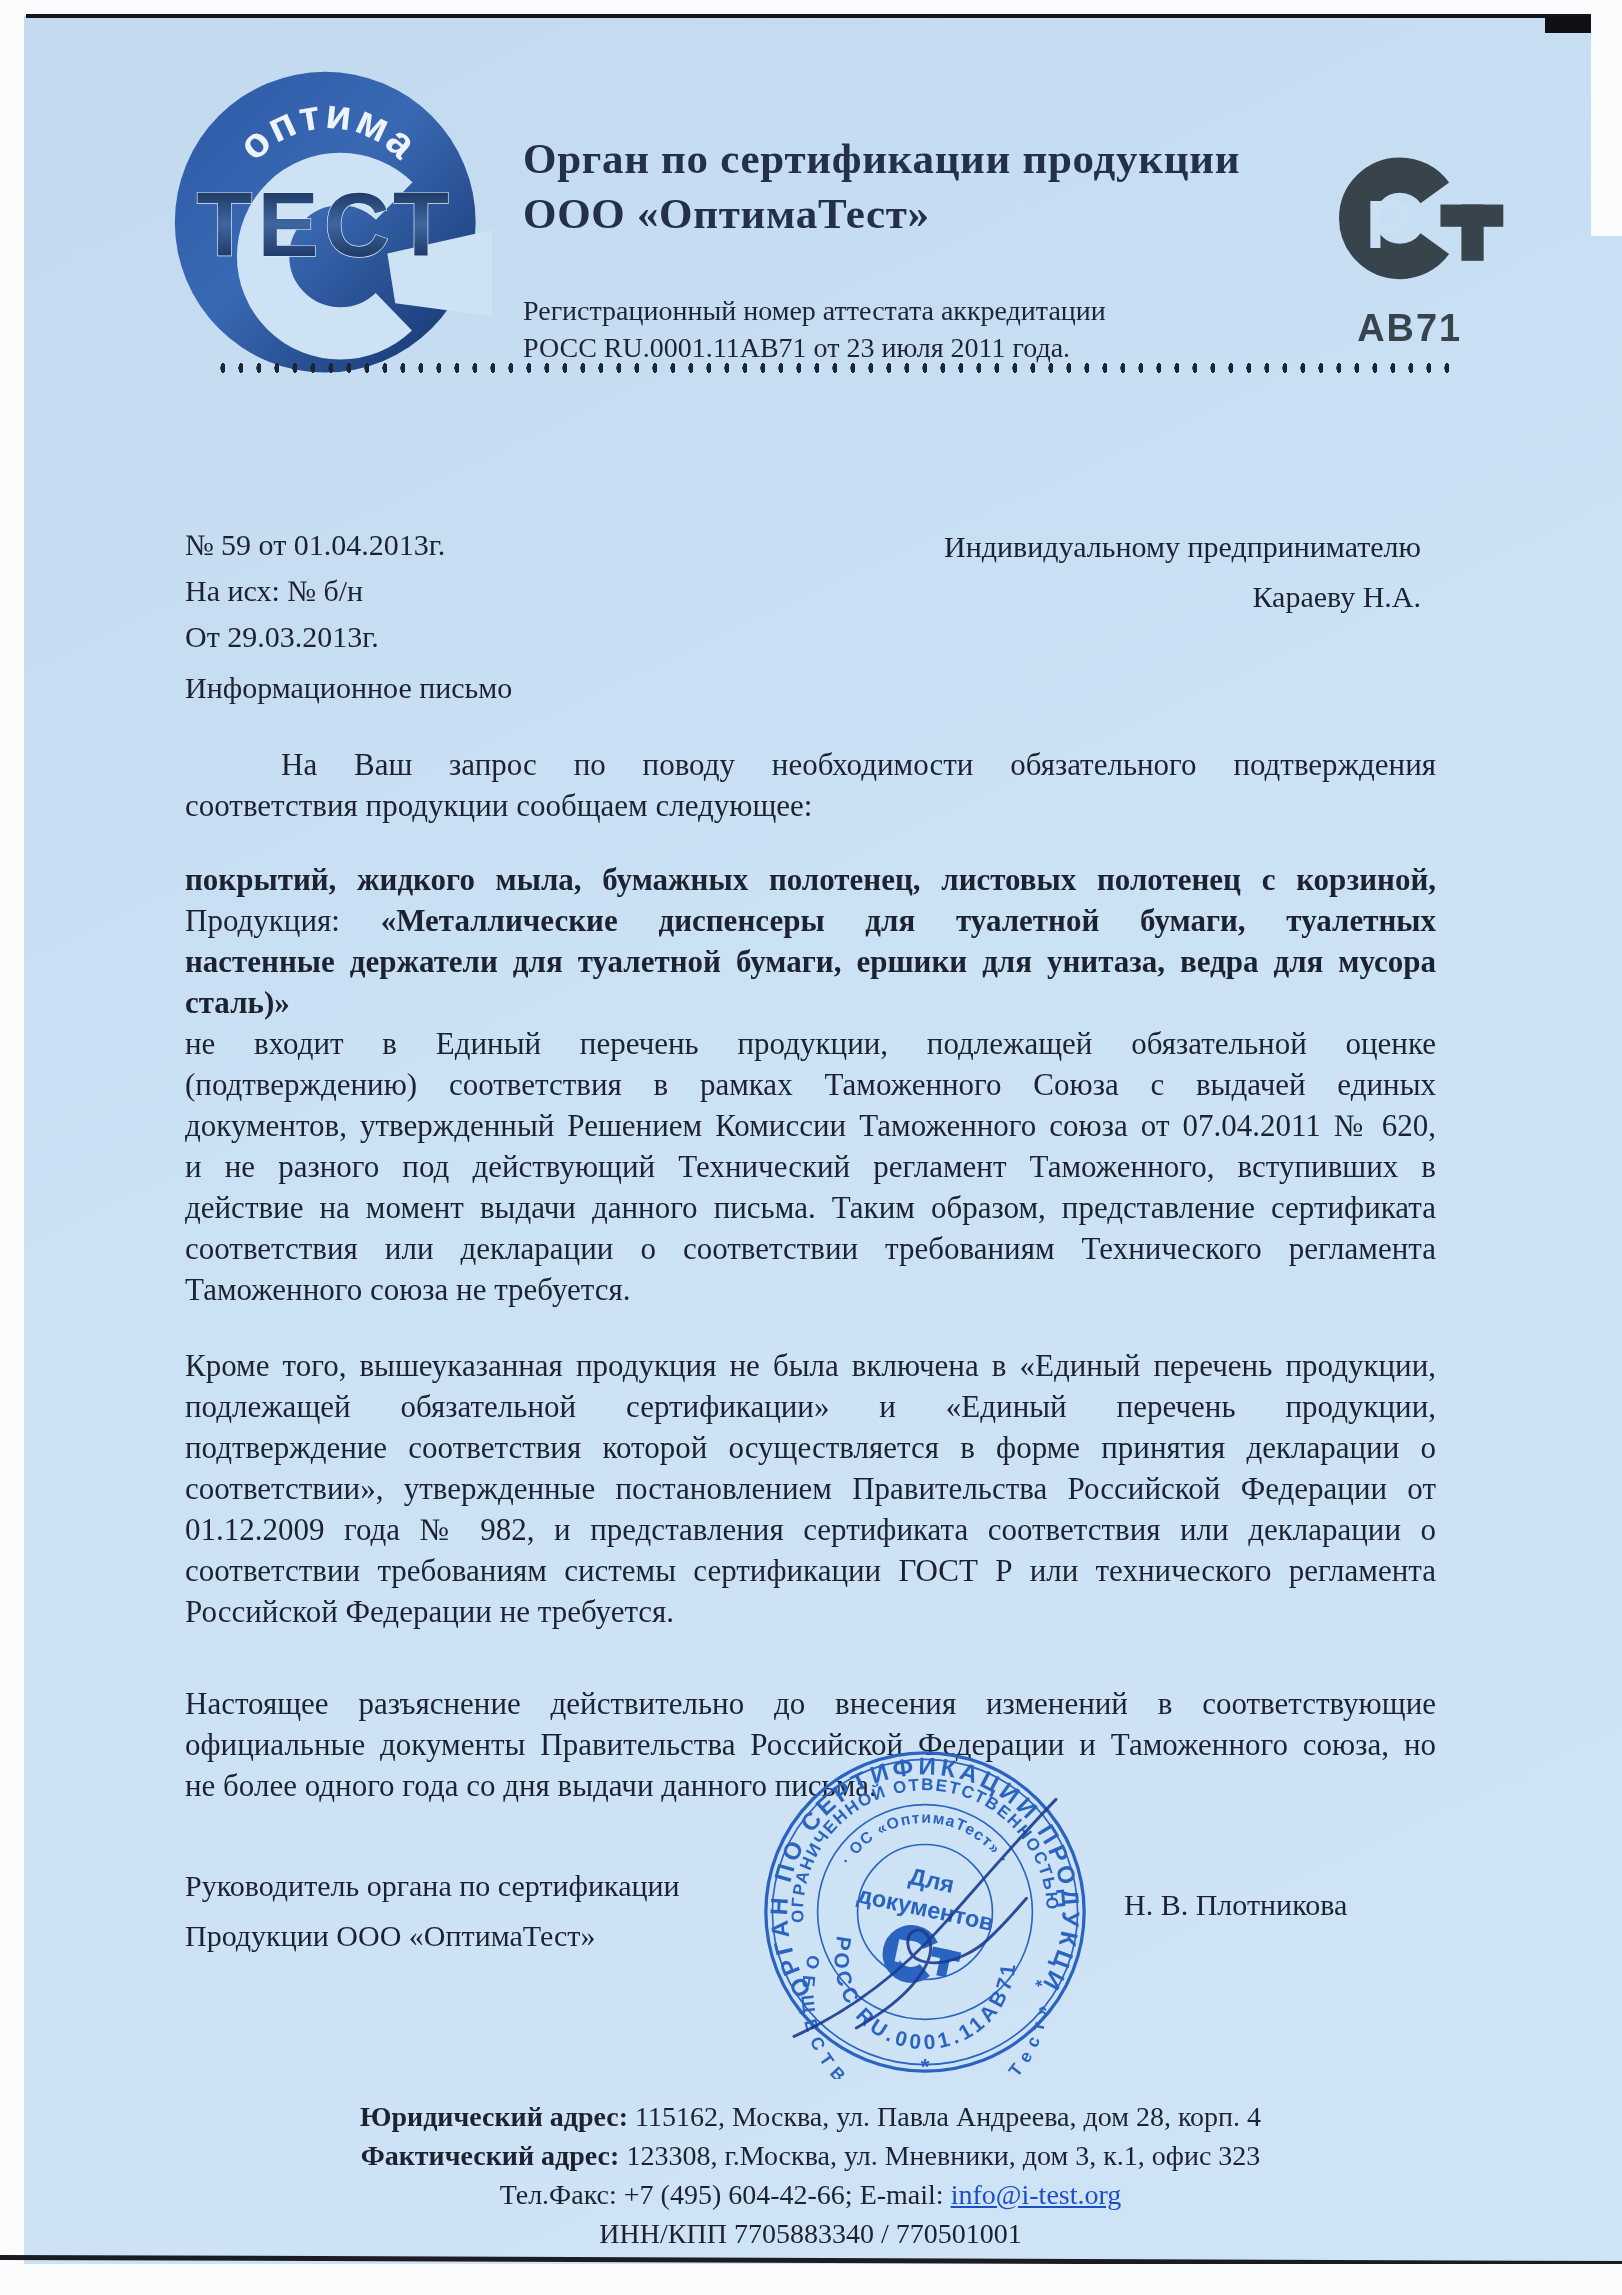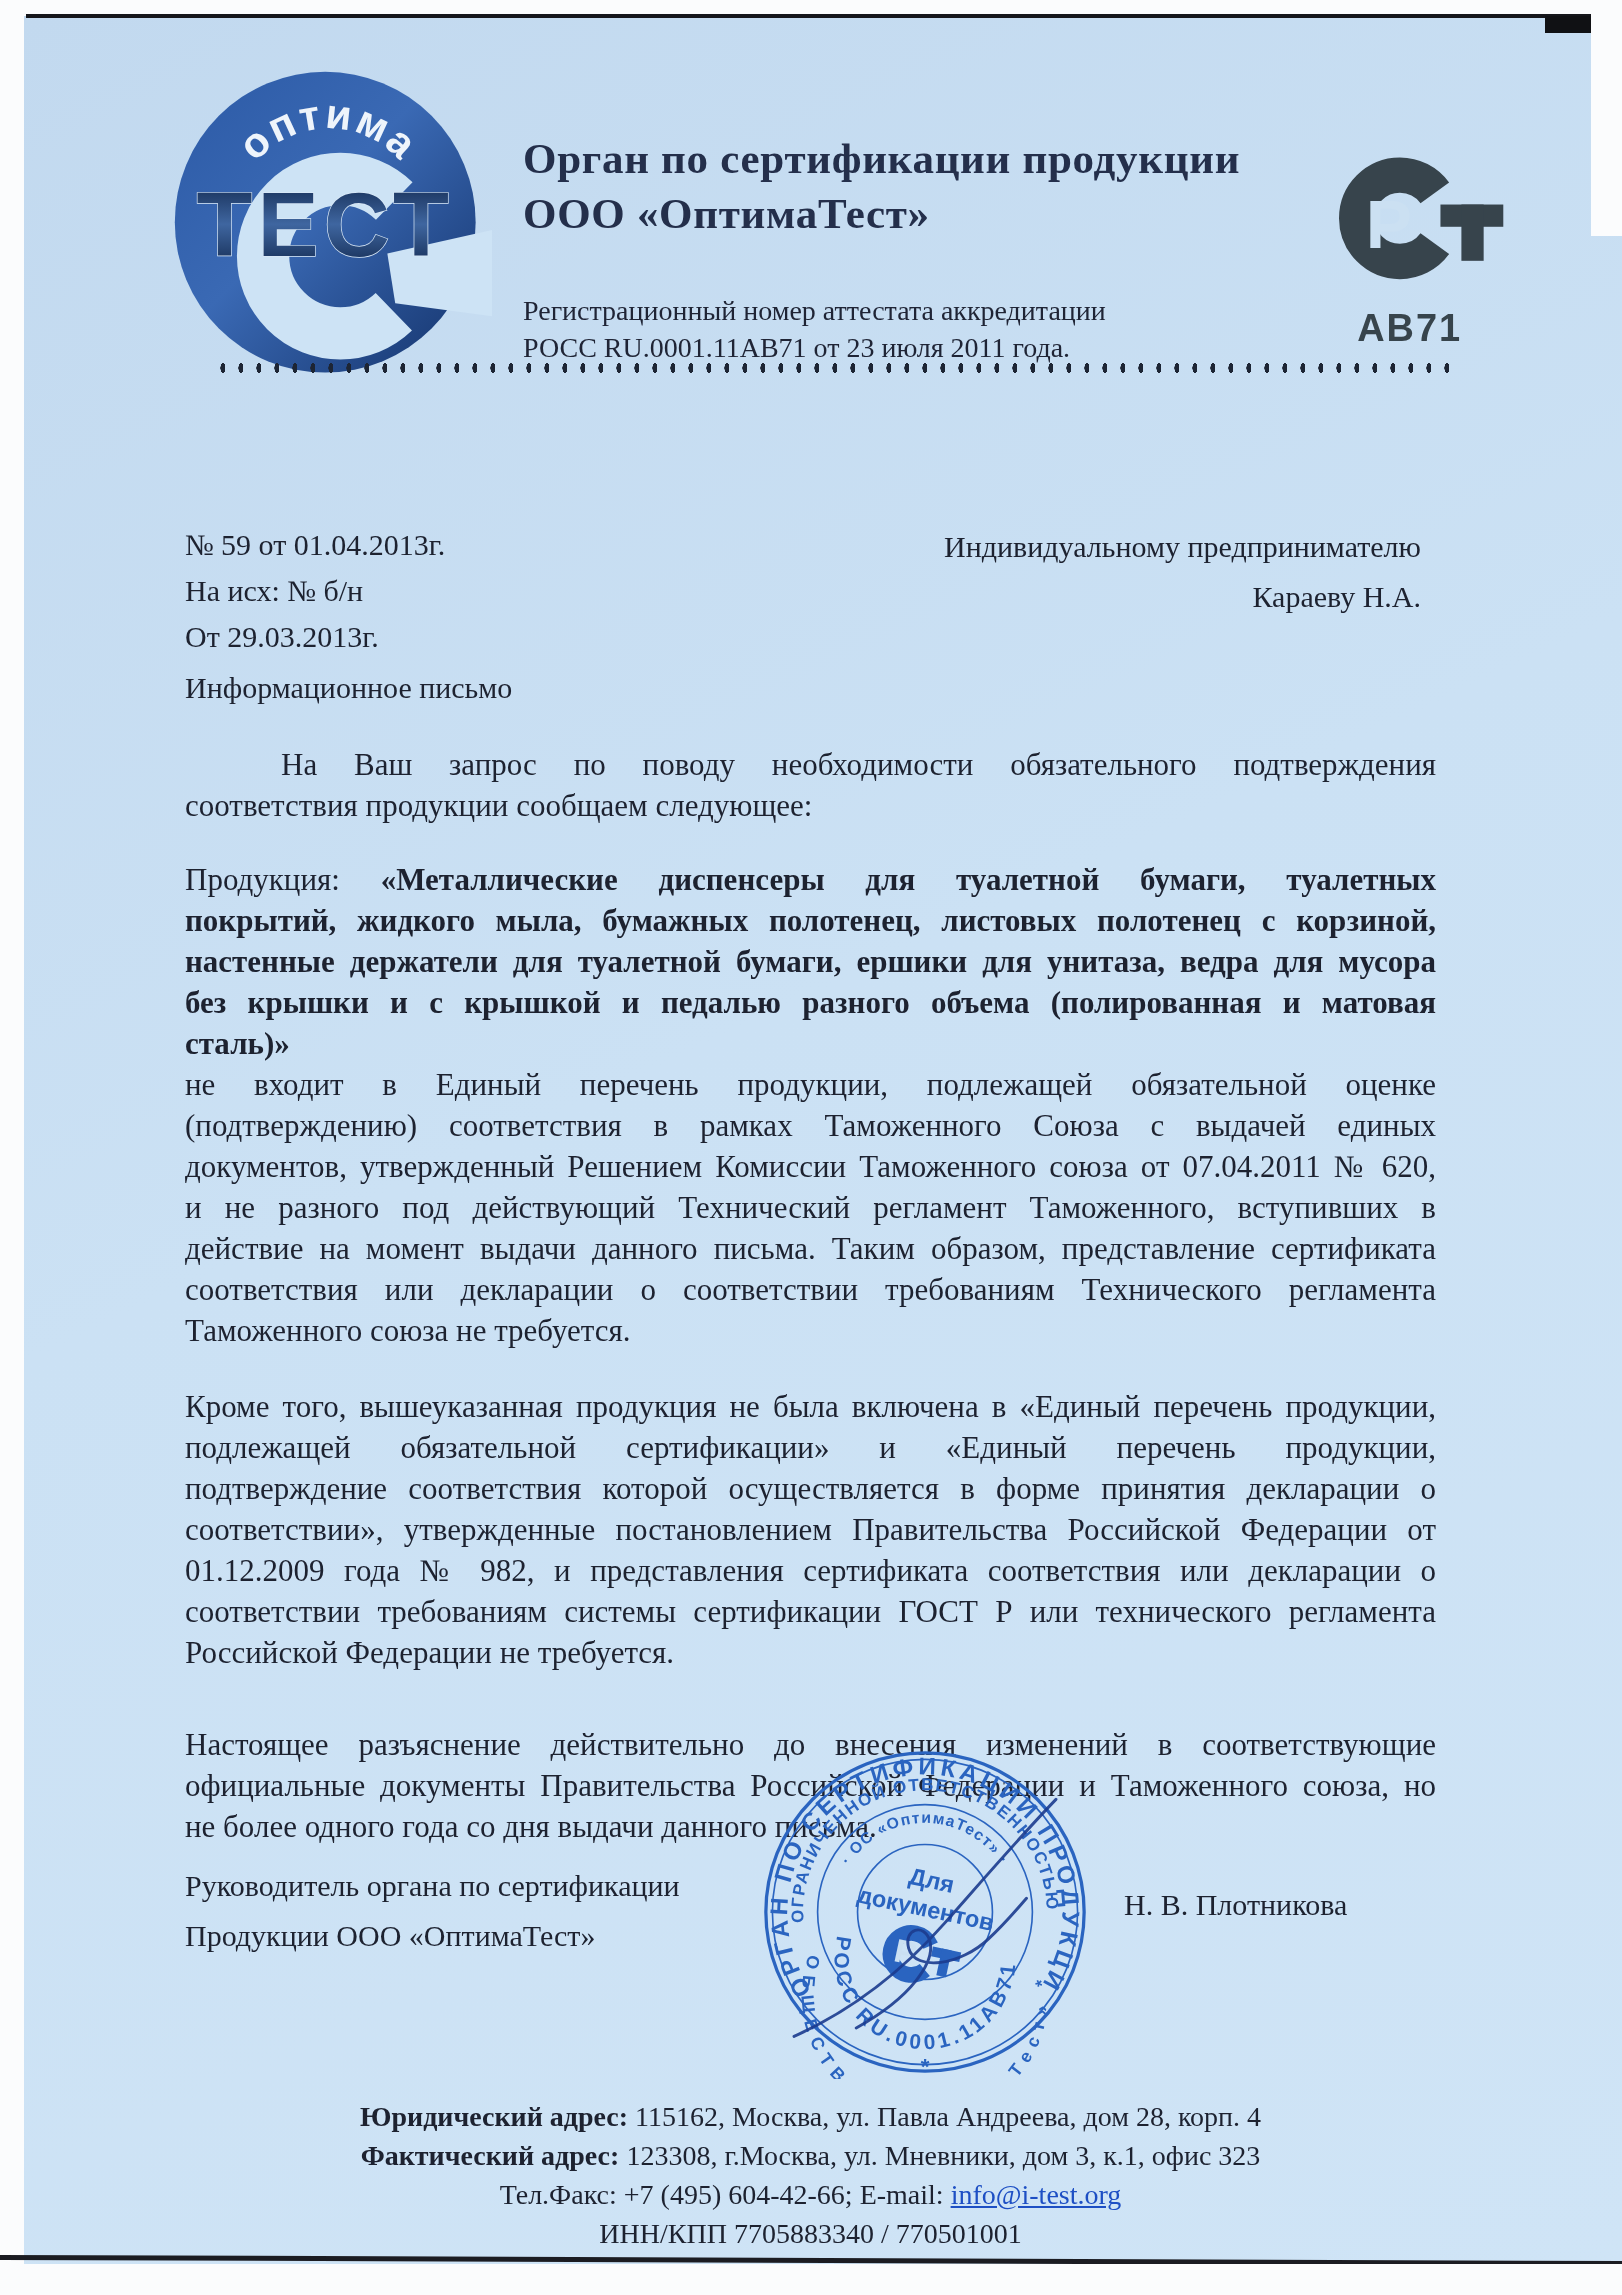--- a/index.html
+++ b/index.html
@@ -120,24 +120,23 @@
   </div>
 
   <div class="abs heading">Информационное письмо</div>
 
   <div class="abs body-col">
     <div class="para-gap-a">
       <div class="jline indent">На Ваш запрос по поводу необходимости обязательного подтверждения</div>
       <div class="jlast">соответствия продукции сообщаем следующее:</div>
     </div>
     <div>
+      <div class="jline"><b>покрытий, жидкого мыла, бумажных полотенец, листовых полотенец с корзиной,</b></div>
       <div class="jline"><span>Продукция: </span><b>«Металлические диспенсеры для туалетной бумаги, туалетных</b></div>
-      <div class="jline"><b>покрытий, жидкого мыла, бумажных полотенец, листовых полотенец с корзиной,</b></div>
       <div class="jline"><b>настенные держатели для туалетной бумаги, ершики для унитаза, ведра для мусора</b></div>
-      <div class="jline"><b>без крышки и с крышкой и педалью разного объема (полированная и матовая</b></div>
       <div class="jlast"><b>сталь)»</b></div>
     </div>
     <div class="para-gap-b">
       <div class="jline">не входит в Единый перечень продукции, подлежащей обязательной оценке</div>
       <div class="jline">(подтверждению) соответствия в рамках Таможенного Союза с выдачей единых</div>
       <div class="jline">документов, утвержденный Решением Комиссии Таможенного союза от 07.04.2011 № 620,</div>
       <div class="jline">и не разного под действующий Технический регламент Таможенного, вступивших в</div>
       <div class="jline">действие на момент выдачи данного письма. Таким образом, представление сертификата</div>
       <div class="jline">соответствия или декларации о соответствии требованиям Технического регламента</div>
       <div class="jlast">Таможенного союза не требуется.</div>

